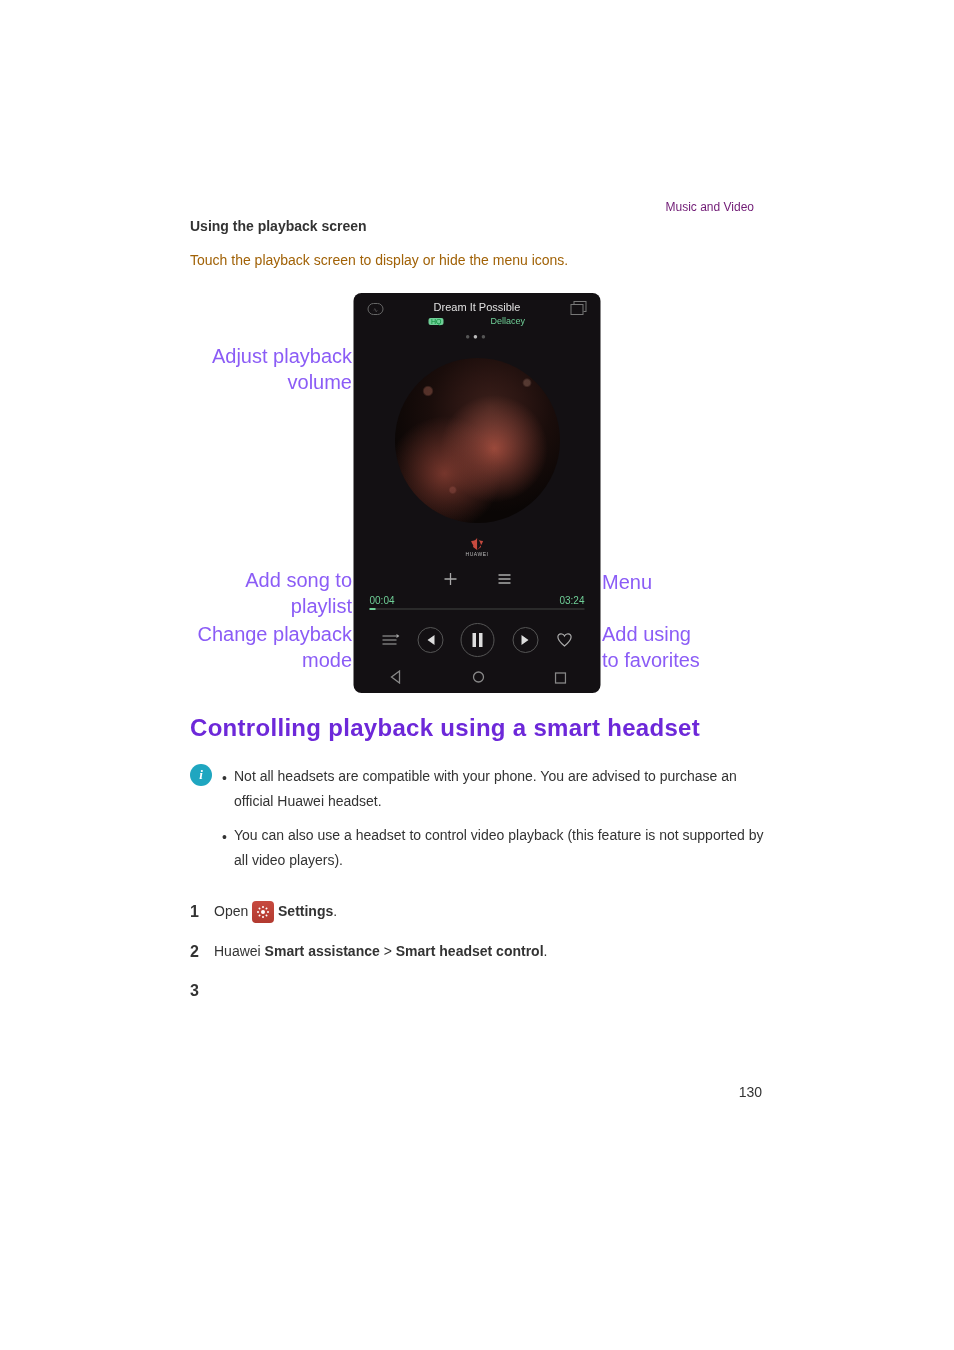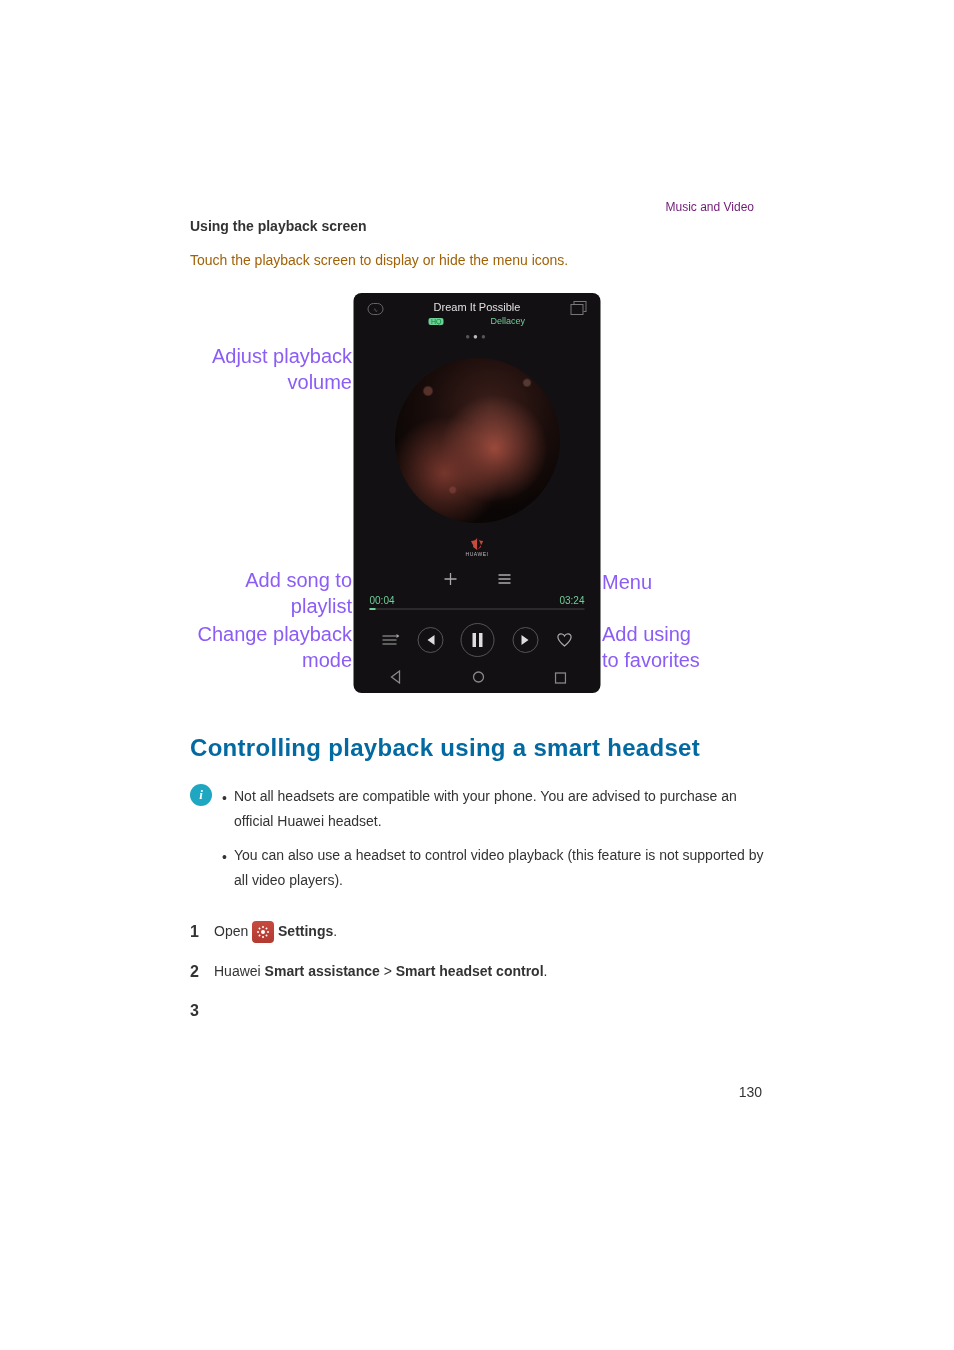--- a/index.html
+++ b/index.html
@@ -45,21 +45,21 @@
   .ctl { color: #aaa; display:flex; align-items:center; justify-content:center; }
   .ring { width: 26px; height: 26px; border: 1px solid #555; border-radius: 50%; display: flex; align-items: center; justify-content: center; }
   .ring-lg { width: 34px; height: 34px; }
   .navbar { position: absolute; bottom: 0; left: 0; right: 0; height: 28px; display: flex; justify-content: space-around; align-items: center; }
   .nav-icon { color: #888; }
   .callout { position: absolute; font-size: 20px; color: #8b5cf6; line-height: 1.3; }
   .callout.left { text-align: right; }
   .leader { position: absolute; height: 1px; background: #666; }
   .leader::after { content: ""; position: absolute; right: -2px; top: -1.5px; width: 4px; height: 4px; background: #666; border-radius: 50%; }
   .leader.rev::after { right: auto; left: -2px; }
-  .heading2 { font-size: 24px; font-weight: 600; color: #0369a1; margin-top: 36px; letter-spacing: .3px; }
+  .heading2 { font-size: 24px; font-weight: 600; color: #6d28d9; margin-top: 16px; letter-spacing: .3px; }
   .info-block { display: flex; margin-top: 22px; gap: 10px; }
   .info-icon { flex: 0 0 auto; width: 22px; height: 22px; border-radius: 50%; background: #1fa6c0; color: #fff; display: flex; align-items: center; justify-content: center; font-style: italic; font-weight: bold; font-family: Georgia, serif; font-size: 13px; }
   .bullets { flex: 1; }
   .bullet { display: flex; gap: 6px; font-size: 14px; line-height: 1.8; margin-bottom: 8px; }
   .bullet .dot { flex: 0 0 auto; width: 6px; padding-top: 2px; }
   .steps { list-style: none; margin-top: 18px; }
   .steps li { display: flex; align-items: center; gap: 10px; font-size: 14px; margin-bottom: 14px; line-height: 1.6; }
   .stepnum { font-weight: 700; font-size: 16px; width: 14px; }
   .settings-icon { display: inline-flex; width: 22px; height: 22px; background: linear-gradient(#c74a3f,#b23a30); border-radius: 4px; align-items: center; justify-content: center; color: #fff; vertical-align: middle; }
   .b { font-weight: 700; }

